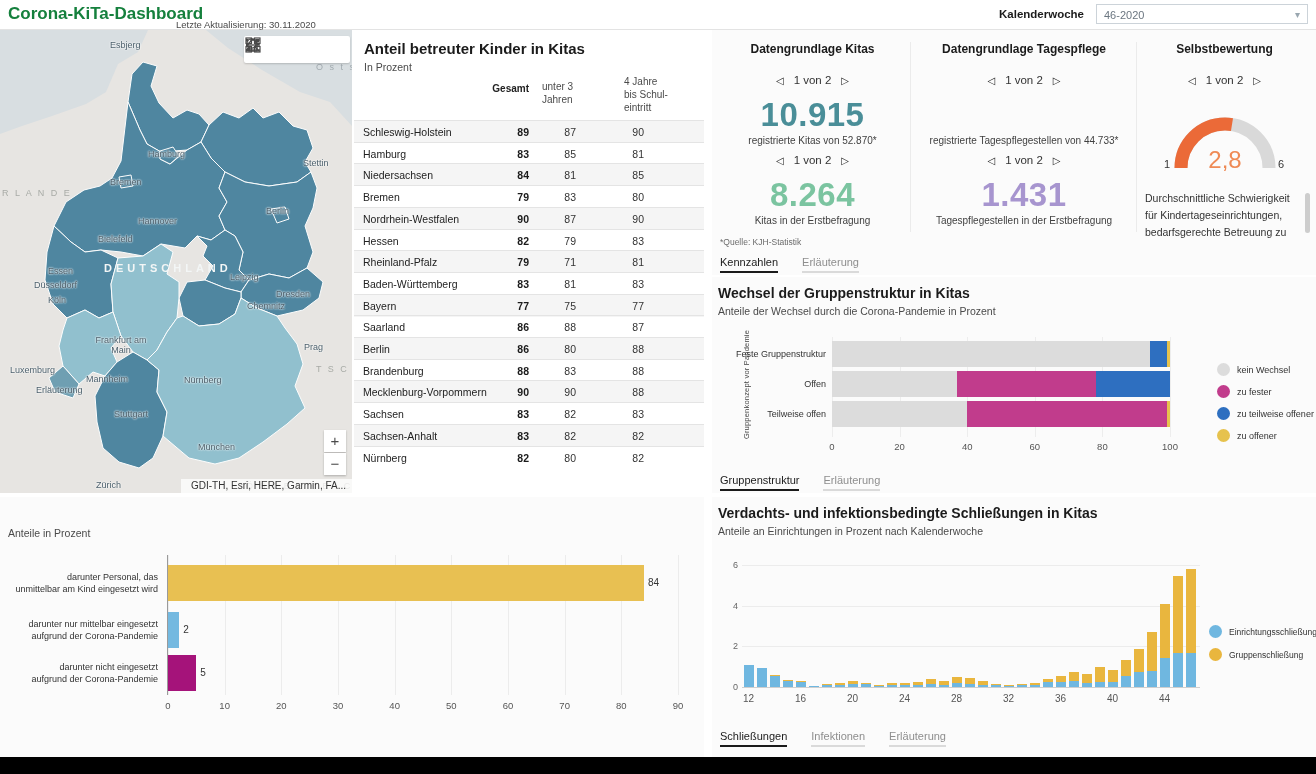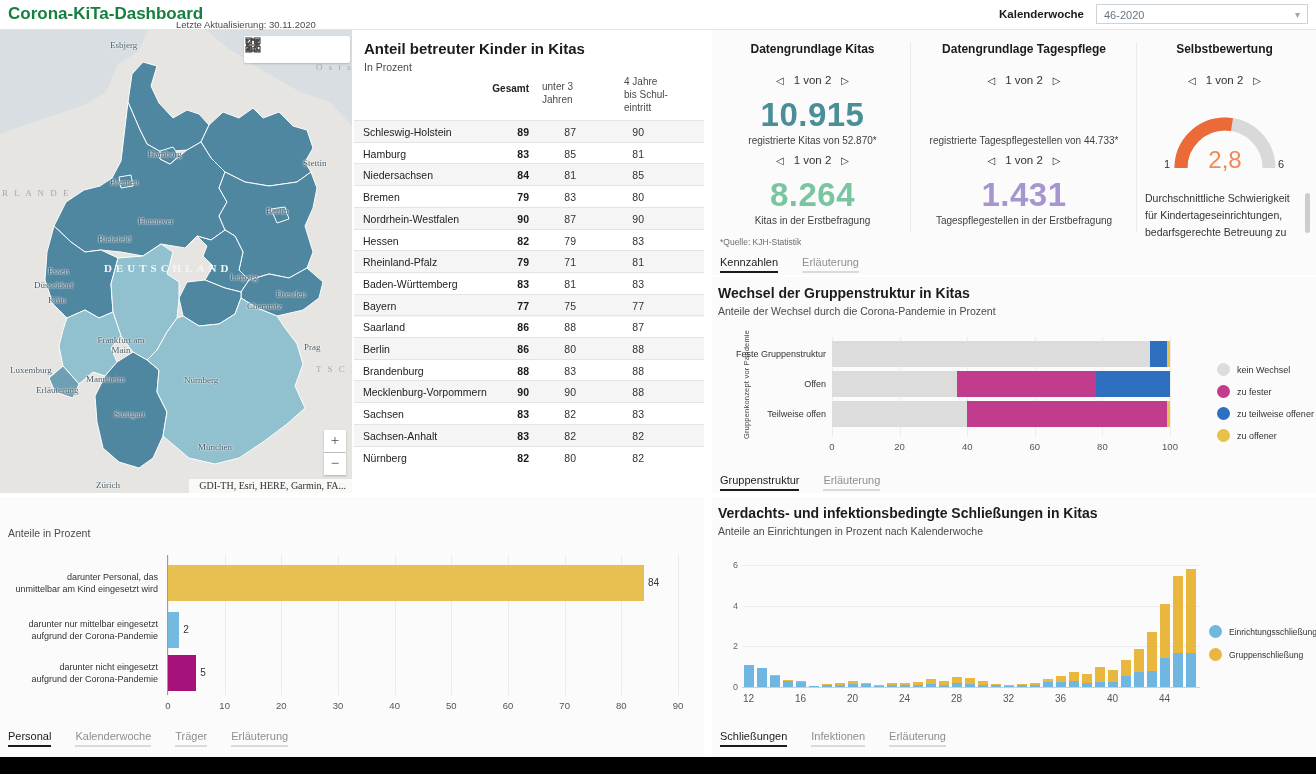--- a/index.html
+++ b/index.html
@@ -16,21 +16,21 @@
   #hdr .select .chev{position:absolute;right:7px;top:0;color:#9aa7b0;font-size:10px;}
   
   .tile{position:absolute;background:#fbfbfb;}
   .ctitle{font-size:14px;font-weight:700;color:#1b1b1b;}
   .csub{font-size:10.5px;color:#4a4a4a;}
   .tabs{position:absolute;white-space:nowrap;}
   .tab{display:inline-block;margin-right:24px;font-size:11px;padding-bottom:3px;cursor:pointer;}
   .tab.on{color:#1b1b1b;border-bottom:2px solid #1b1b1b;}
   .tab.off{color:#8e8e8e;border-bottom:2px solid #dadada;}
   
-  #mapTile{left:0;top:30px;width:352px;height:463px;background:#e7e5e2;overflow:hidden;font-family:Liberation Serif, serif;}
+  #mapTile{left:0;top:30px;width:352px;height:463px;background:#e7e5e2;overflow:hidden;}
   #mapTile svg{position:absolute;left:0;top:0;}
   .st-dark{fill:#4f86a0;stroke:#fcfdfd;stroke-width:1;}
   .st-light{fill:#91c0ce;stroke:#fcfdfd;stroke-width:1;}
   .st-mid{fill:#6f9fb2;stroke:#fcfdfd;stroke-width:1;}
   .sea{fill:#d8dee1;}
   .city{position:absolute;font-size:9px;color:#4b5f6b;text-shadow:0 0 2px #fff,0 0 2px #fff;white-space:nowrap;}
   .city.wrap{white-space:normal;width:58px;text-align:center;line-height:10px;}
   .mregion{position:absolute;font-size:9px;color:#a8aba6;letter-spacing:2px;white-space:nowrap;}
   .mregion.country{color:#f3f6f6;font-size:11px;font-weight:600;letter-spacing:4px;}
   .mregion.sea-t{color:#a2abb0;}
@@ -426,21 +426,20 @@
       <div class="ps-xt" style="left: 224.667px;">10</div>
       <div class="ps-xt" style="left: 281.333px;">20</div>
       <div class="ps-xt" style="left: 338px;">30</div>
       <div class="ps-xt" style="left: 394.667px;">40</div>
       <div class="ps-xt" style="left: 451.333px;">50</div>
       <div class="ps-xt" style="left: 508px;">60</div>
       <div class="ps-xt" style="left: 564.667px;">70</div>
       <div class="ps-xt" style="left: 621.333px;">80</div>
       <div class="ps-xt" style="left: 678px;">90</div>
     </div>
-  <div class="tabs" style="left:8px;top:229px;"><span class="tab on">Personal</span><span class="tab off">Kalenderwoche</span><span class="tab off">Träger</span><span class="tab off">Erläuterung</span></div>
 </div>
 
 <div id="scTile" class="tile">
   <div class="abs ctitle" style="left:6px;top:8px;">Verdachts- und infektionsbedingte Schließungen in Kitas</div>
   <div class="abs csub" style="left:6px;top:28px;">Anteile an Einrichtungen in Prozent nach Kalenderwoche</div>
   <div id="sc-grid">
       <div class="sc-gl" style="top: 190px; background: rgb(207, 207, 207);"></div>
       <div class="sc-yl" style="top: 185px;">0</div>
       <div class="sc-gl" style="top: 149.34px;"></div>
       <div class="sc-yl" style="top: 144.34px;">2</div>

